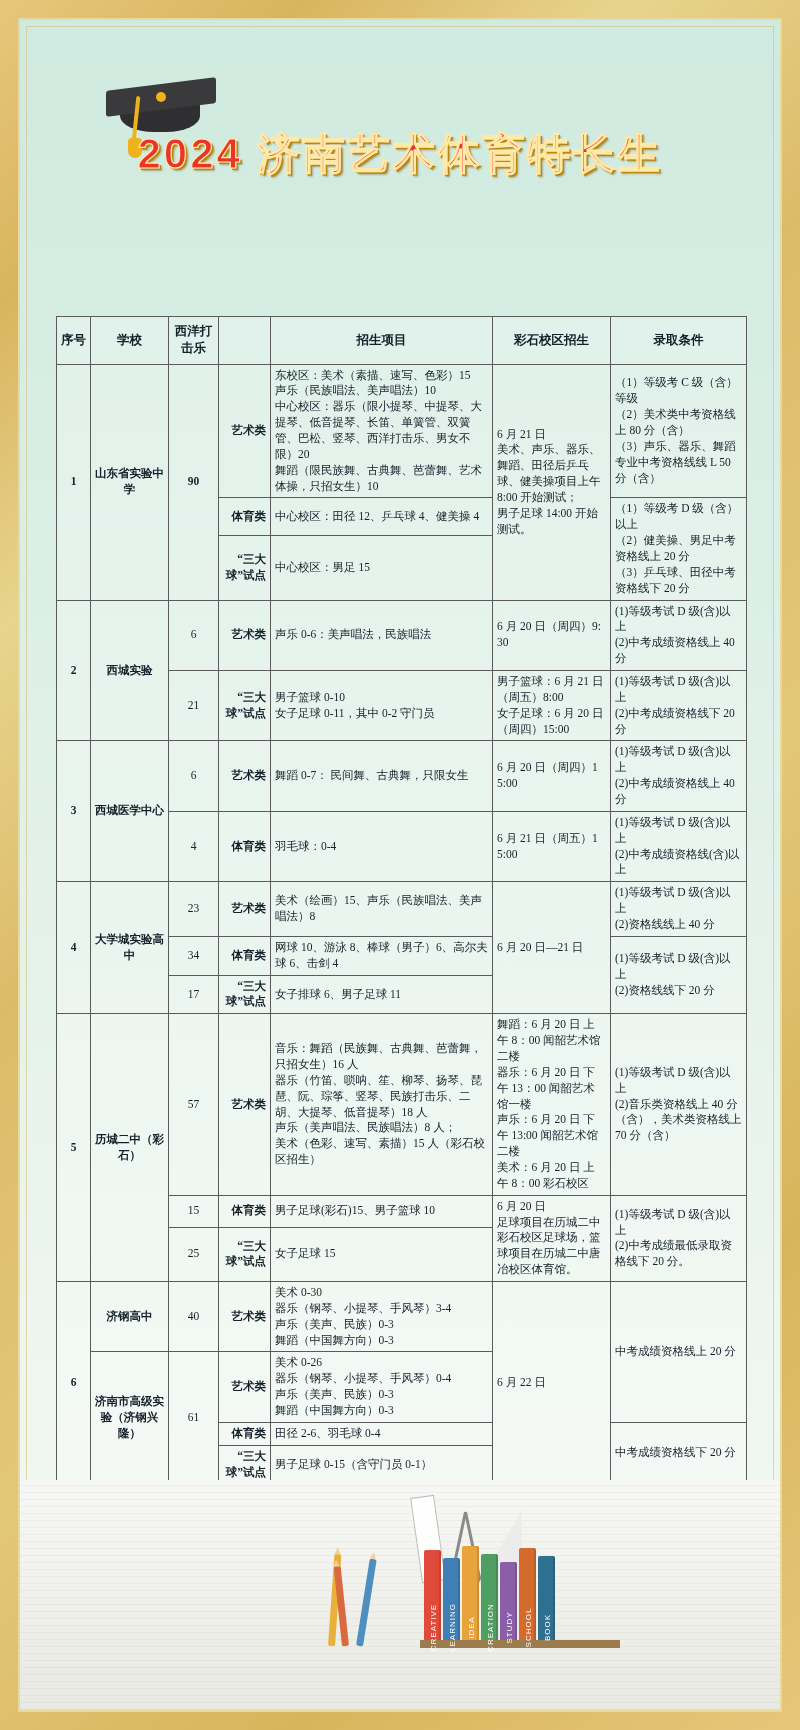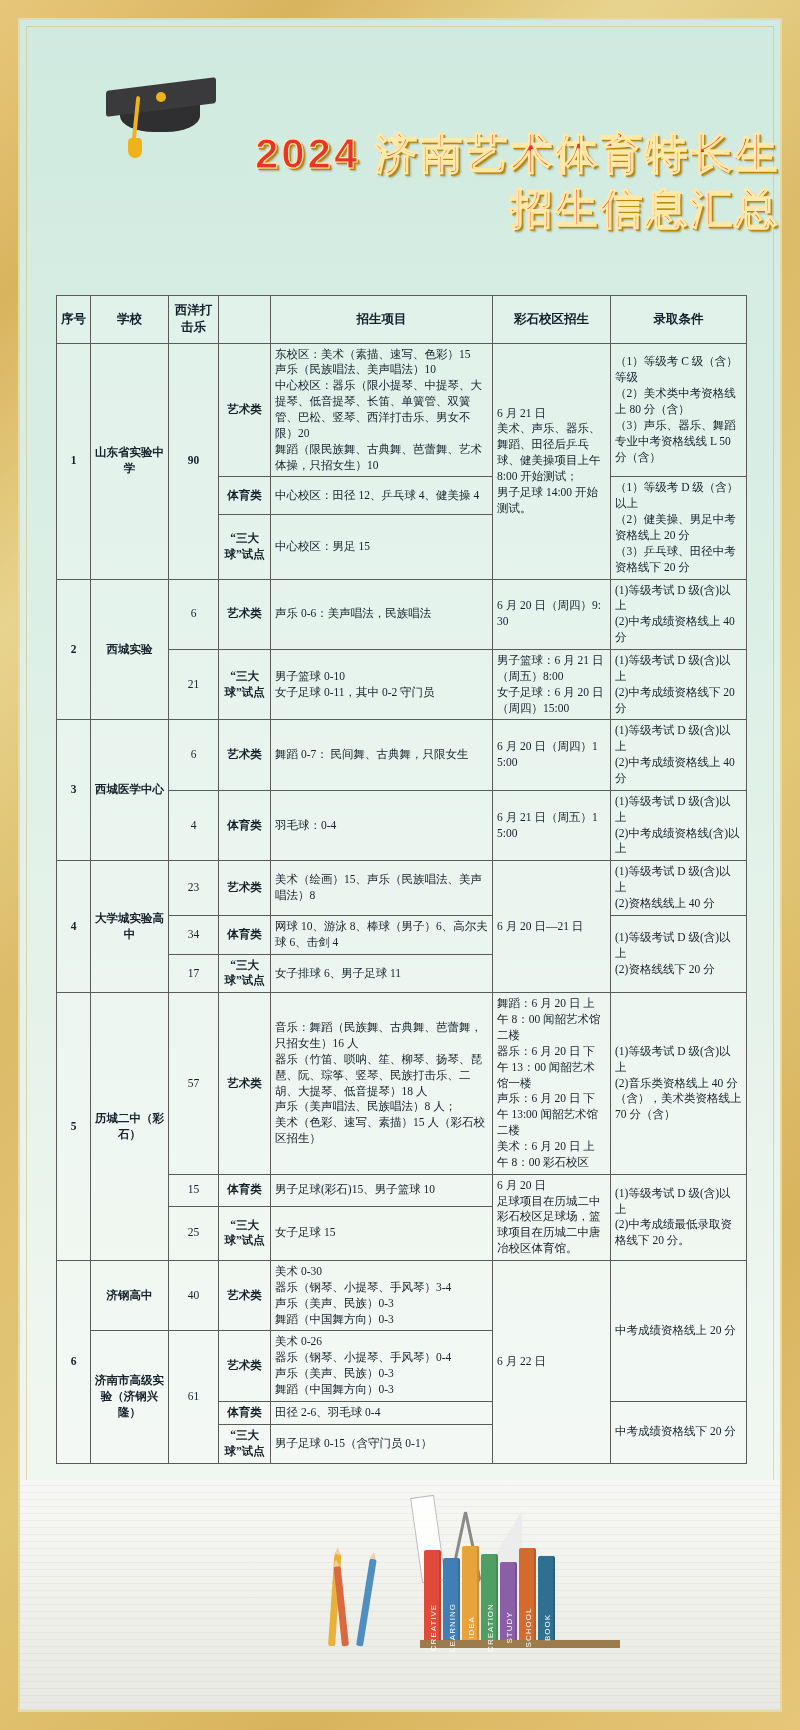--- a/index.html
+++ b/index.html
@@ -99,28 +99,27 @@
     font-weight: bold;
     font-size: 42px;
     letter-spacing: 3px;
     color: #e8342a;
     line-height: 1.32;
     -webkit-text-stroke: 1.2px #ffe9a8;
     text-shadow:
       0 0 1px #ffdf8a,
       2px 2px 0 #b8860b,
       3px 3px 2px rgba(120,80,10,0.45);
-    text-align: right;
   }
 
   
   .table-area {
     position: absolute;
     left: 36px;
-    top: 275px;
+    top: 296px;
     width: 690px;
     font-family: Liberation Serif, serif;
   }
   table.main {
     width: 690px;
     border-collapse: collapse;
     table-layout: fixed;
     background: rgba(255,255,255,0.28);
   }
   table.main th, table.main td {
@@ -134,21 +133,21 @@
   }
   table.main th {
     font-weight: bold;
     text-align: center;
     font-size: 12.5px;
     padding: 6px 3px;
   }
   td.c { text-align: center; }
   td.l { text-align: left; }
   td.bold { font-weight: bold; }
-  .cat { text-align: center; font-weight: bold; font-size: 11.5px; }
+  .cat { text-align: right; font-weight: bold; font-size: 11.5px; }
 
   
   .footer {
     position: absolute;
     left: 0;
     bottom: 0;
     width: 764px;
     height: 230px;
     background: linear-gradient(180deg, #f7f7f5 0%, #efefea 60%, #e9e9e3 100%);
     overflow: hidden;
@@ -257,21 +256,20 @@
     <div class="header">
       <div class="cap">
         <div class="board2"></div>
         <div class="board"></div>
         <div class="knob"></div>
         <div class="tassel"></div>
         <div class="tassel-end"></div>
       </div>
       <div class="title-wrap">
         <div class="title-line">2024 济南艺术体育特长生</div>
-        <div class="title-line">招生信息汇总</div>
       </div>
     </div>
 
     <div class="table-area">
       <table class="main">
         <colgroup>
           <col style="width:34px">
           <col style="width:78px">
           <col style="width:50px">
           <col style="width:52px">

